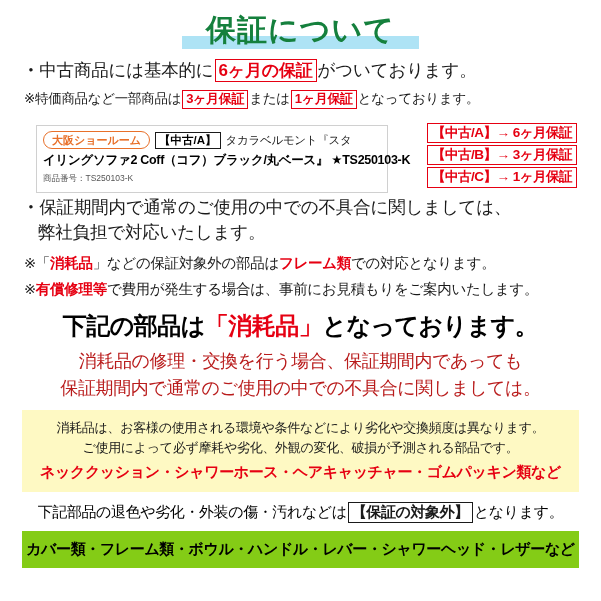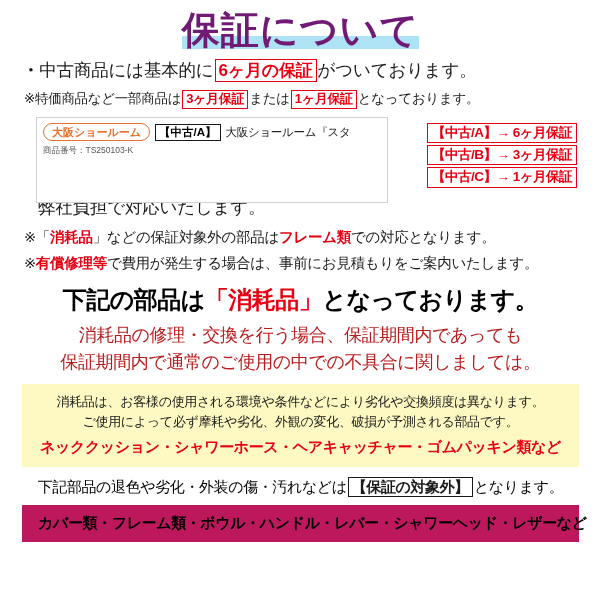--- a/index.html
+++ b/index.html
@@ -33,24 +33,24 @@
     left: 168px;
     right: 168px;
     top: 26px;
     height: 13px;
     background: #aee3f5;
     z-index: 0;
   }
   .title {
     position: relative;
     z-index: 1;
-    font-size: 38px;
+    font-size: 30px;
     font-weight: bold;
     letter-spacing: 1px;
-    color: #701a75;
+    color: #15803d;
     line-height: 40px;
   }
 
   
   .line {
     font-size: 17.5px;
     color: #1a1a1a;
     line-height: 1.45;
     letter-spacing: -0.2px;
     white-space: nowrap;
@@ -80,23 +80,23 @@
 
   
   .sample-area {
     position: relative;
     margin: 8px 0 6px 0;
     height: 72px;
   }
   .sample-card {
     position: absolute;
     left: 22px;
-    top: 0;
+    top: 8px;
     width: 352px;
-    height: 86px;
+    height: 68px;
     border: 1.5px solid #d0d0d0;
     box-sizing: border-box;
     padding: 5px 6px;
     background: #fff;
   }
   .sample-row1 {
     display: flex;
     align-items: center;
     gap: 5px;
     white-space: nowrap;
@@ -198,23 +198,23 @@
   
   .bottom-line {
     margin-top: 10px;
     text-align: center;
     font-size: 15px;
     letter-spacing: -0.4px;
     white-space: nowrap;
   }
   .bottom-bar {
     margin: 8px 8px 0 8px;
-    background: #be185d;
-    text-align: center;
-    padding: 9px 16px;
+    background: #84cc16;
+    text-align: center;
+    padding: 9px 4px;
     font-size: 15px;
     font-weight: bold;
     letter-spacing: -0.4px;
     white-space: nowrap;
   }
 </style>
 </head>
 <body>
 
 <div class="page">
@@ -230,31 +230,35 @@
 
   <div class="line small" style="margin-left:10px;margin-top:6px;">
     <span>※</span><span>特価商品など一部商品は</span><span class="boxed thin" style="font-size:13px;">3ヶ月保証</span><span>または</span><span class="boxed thin" style="font-size:13px;">1ヶ月保証</span><span>となっております。</span>
   </div>
 
   <div class="sample-area">
     <div class="sample-card">
       <div class="sample-row1">
         <span class="pill">大阪ショールーム</span>
         <span class="grade-tag">【中古/A】</span>
-        <span class="sample-name">大阪ショールーム『スタ</span>
+        <span class="sample-name">タカラベルモント『スタ</span>
       </div>
+      <div class="sample-row2">イリングソファ2 Coff（コフ）ブラック/丸ベース』 ★TS250103-K</div>
       <div class="sample-row3">商品番号：TS250103-K</div>
     </div>
     <div class="grade-legend">
       <div class="legend-item">【中古/A】→ 6ヶ月保証</div>
       <div class="legend-item">【中古/B】→ 3ヶ月保証</div>
       <div class="legend-item">【中古/C】→ 1ヶ月保証</div>
     </div>
   </div>
 
+  <div class="line" style="margin-left:8px;margin-top:2px;">
+    <span class="bullet">・</span><span>保証期間内で通常のご使用の中での不具合に関しましては、</span>
+  </div>
   <div class="line" style="margin-left:24px;">
     <span>弊社負担で対応いたします。</span>
   </div>
 
   <div class="line small" style="margin-left:10px;margin-top:7px;font-size:14.5px;">
     <span>※</span><span>「</span><span class="red bold">消耗品</span><span>」などの保証対象外の部品は</span><span class="red bold">フレーム類</span><span>での対応となります。</span>
   </div>
 
   <div class="line small" style="margin-left:10px;margin-top:5px;font-size:14.5px;">
     <span>※</span><span class="red bold">有償修理等</span><span>で費用が発生する場合は、事前にお見積もりをご案内いたします。</span>

